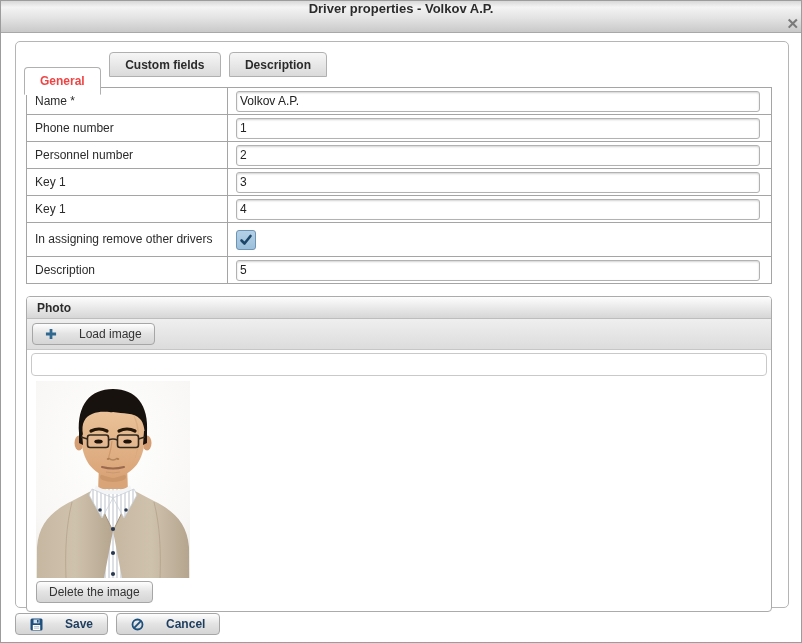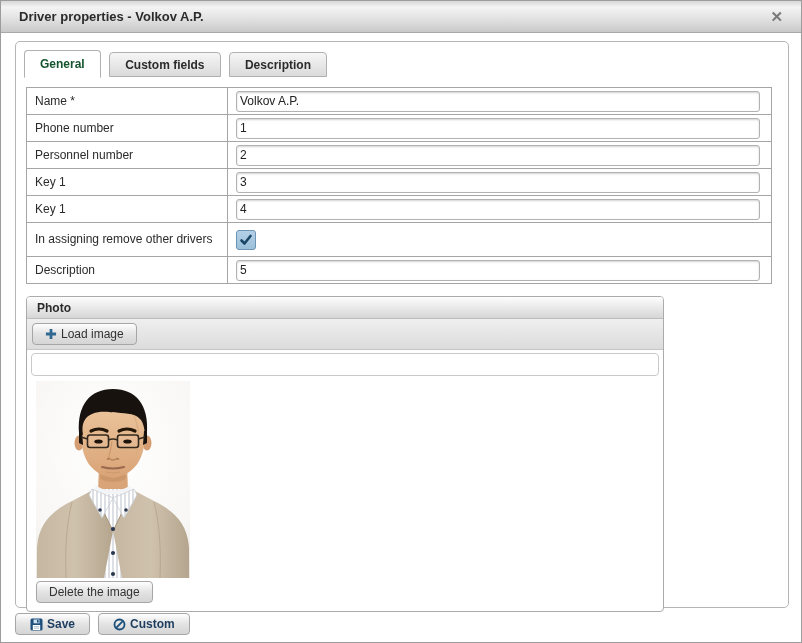--- a/index.html
+++ b/index.html
@@ -8,21 +8,21 @@
   .window {
     position:relative; width:802px; height:643px;
     border:1px solid #9c9c9c; background:#fff; overflow:hidden;
   }
 
   
   .titlebar {
     height:32px;
     background:linear-gradient(to bottom,#d8d8d8 0%,#f4f4f4 20%,#e3e3e3 55%,#c9c9c9 100%);
     border-bottom:1px solid #a8a8a8;
-    display:flex; align-items:center; padding:0 18px;
+    display:flex; align-items:center; padding:0 2px;flex-direction:column;
   }
   .titlebar .title { font-size:13px; font-weight:bold; color:#2b2b2b; }
   .close-btn {
     margin-left:auto; font-size:15px; font-weight:bold; color:#7a7a7a;
     cursor:pointer; line-height:1;
   }
 
   
   .tab-panel {
     position:absolute; left:14px; top:40px; width:774px; height:567px;
@@ -30,22 +30,22 @@
   }
   .tab-strip { padding:8px 8px 0 8px; height:33px; }
   .tab {
     display:inline-block; margin-right:4px; padding:5px 15px 4px 15px;
     font-size:12px; font-weight:bold; color:#2b2b2b;
     background:linear-gradient(#f6f6f6,#dadada);
     border:1px solid #b0b0b0; border-radius:4px 4px 0 0; cursor:pointer;
     position:relative; top:1px;
   }
   .tab.active {
-    background:#fff; color:#14532d; border-bottom-color:#fff;
-    padding-top:6px; padding-bottom:6px; top:0;
+    background:#fff; color:#ef4444; border-bottom-color:#fff;
+    padding-top:6px; padding-bottom:6px; top:17px;
   }
 
   
   .form-table {
     border-collapse:collapse; margin:12px 10px 12px 10px; width:746px;
     table-layout:fixed;
   }
   .form-table td { border:1px solid #a5a5a5; height:27px; vertical-align:middle; }
   td.lbl { width:201px; padding:4px 8px; font-size:12px; color:#2b2b2b; line-height:1.25; }
   td.val { padding:2px 8px; }
@@ -56,33 +56,33 @@
   }
   tr.cb-row td { height:34px; }
   .checkbox {
     width:20px; height:20px; border:1px solid #6d94b4; border-radius:3px;
     background:linear-gradient(#b4d0e6,#9cc0da); display:flex;
     align-items:center; justify-content:center; cursor:pointer;
   }
 
   
   .fieldset {
-    margin:7px 10px 0 10px; width:638px;
+    margin:7px 10px 0 10px; width:746px;
     border:1px solid #ababab; border-radius:4px; background:#fff; overflow:hidden;
   }
   .fieldset-header {
     height:22px; padding:4px 10px; font-size:12px; font-weight:bold; color:#2b2b2b;
     background:linear-gradient(#fdfdfd,#d6d6d6); border-bottom:1px solid #bdbdbd;
   }
   .toolbar {
     padding:4px 5px; background:linear-gradient(#efefef,#dcdcdc);
     border-bottom:1px solid #c6c6c6;
   }
   .btn {
-    display:inline-flex; align-items:center; gap:4px; padding:3px 12px;
+    display:inline-flex; align-items:center; gap:22px; padding:3px 12px;
     font:12px "Liberation Sans",sans-serif; color:#333;
     background:linear-gradient(#fefefe,#e3e3e3 50%,#d5d5d5);
     border:1px solid #a6a6a6; border-radius:4px; cursor:pointer;
   }
   .file-box {
     margin:3px 4px; height:23px; background:#fff;
     border:1px solid #c9c9c9; border-radius:4px;
   }
   .photo-wrap { margin:5px 0 0 9px; width:154px; height:197px; }
   .delete-btn { margin:3px 0 8px 9px; }
@@ -263,17 +263,17 @@
         <line x1="4" y1="8.6" x2="9.2" y2="8.6" stroke="#9fb4c6" stroke-width="0.8"></line>
         <line x1="4" y1="10.2" x2="9.2" y2="10.2" stroke="#9fb4c6" stroke-width="0.8"></line>
       </svg>
       <span>Save</span>
     </button>
     <button class="btn">
       <svg class="icon-svg" width="13" height="13" viewBox="0 0 13 13">
         <circle cx="6.5" cy="6.5" r="5" fill="none" stroke="#1d4f7c" stroke-width="1.8"></circle>
         <line x1="3.2" y1="9.8" x2="9.8" y2="3.2" stroke="#1d4f7c" stroke-width="1.8"></line>
       </svg>
-      <span>Custom</span>
+      <span>Cancel</span>
     </button>
   </div>
 
 </div>
 
 </body></html>

